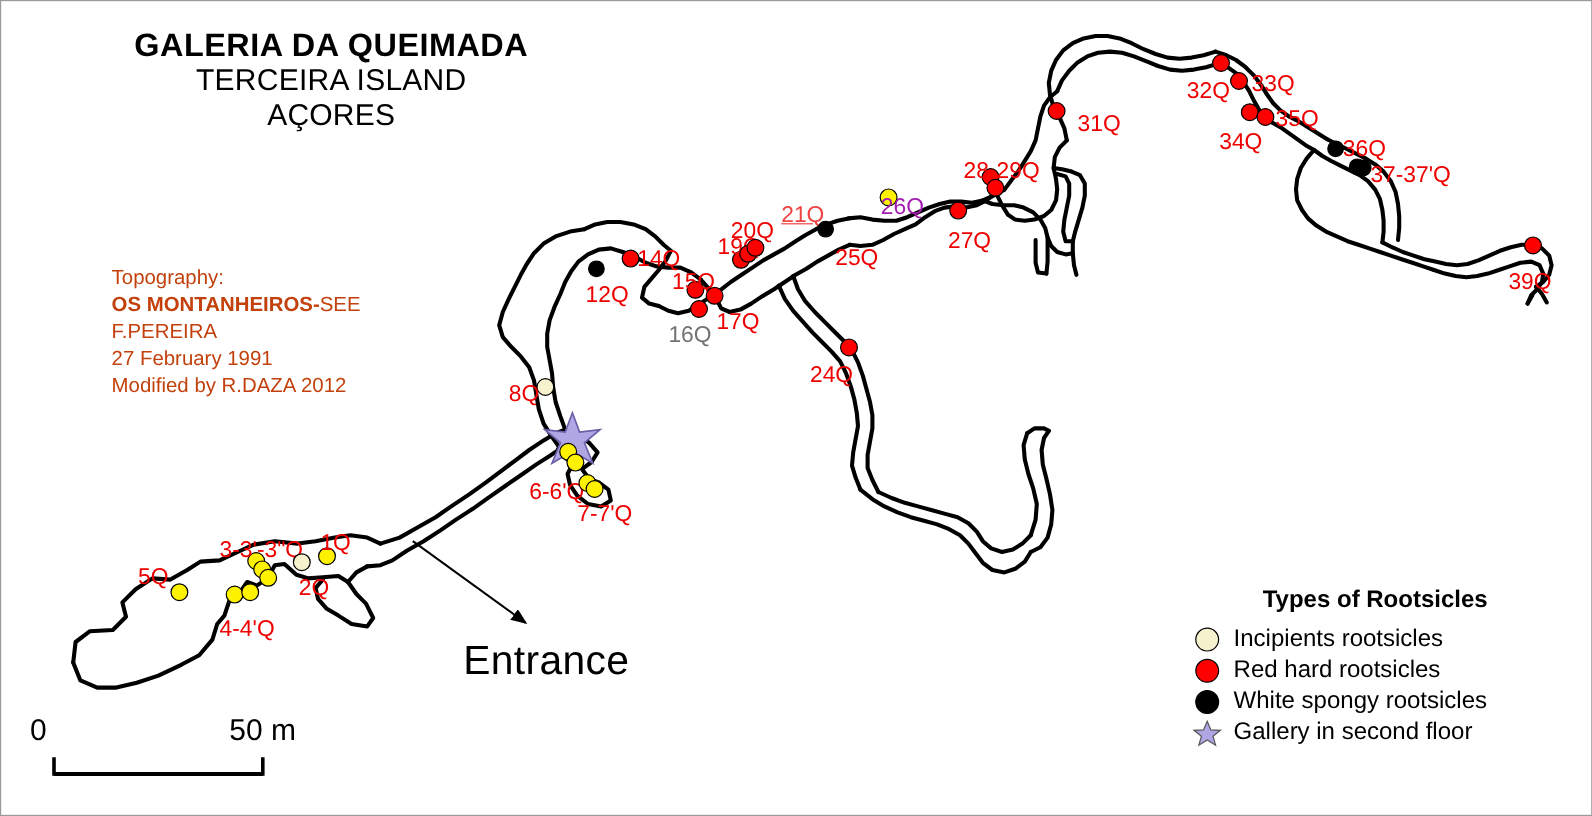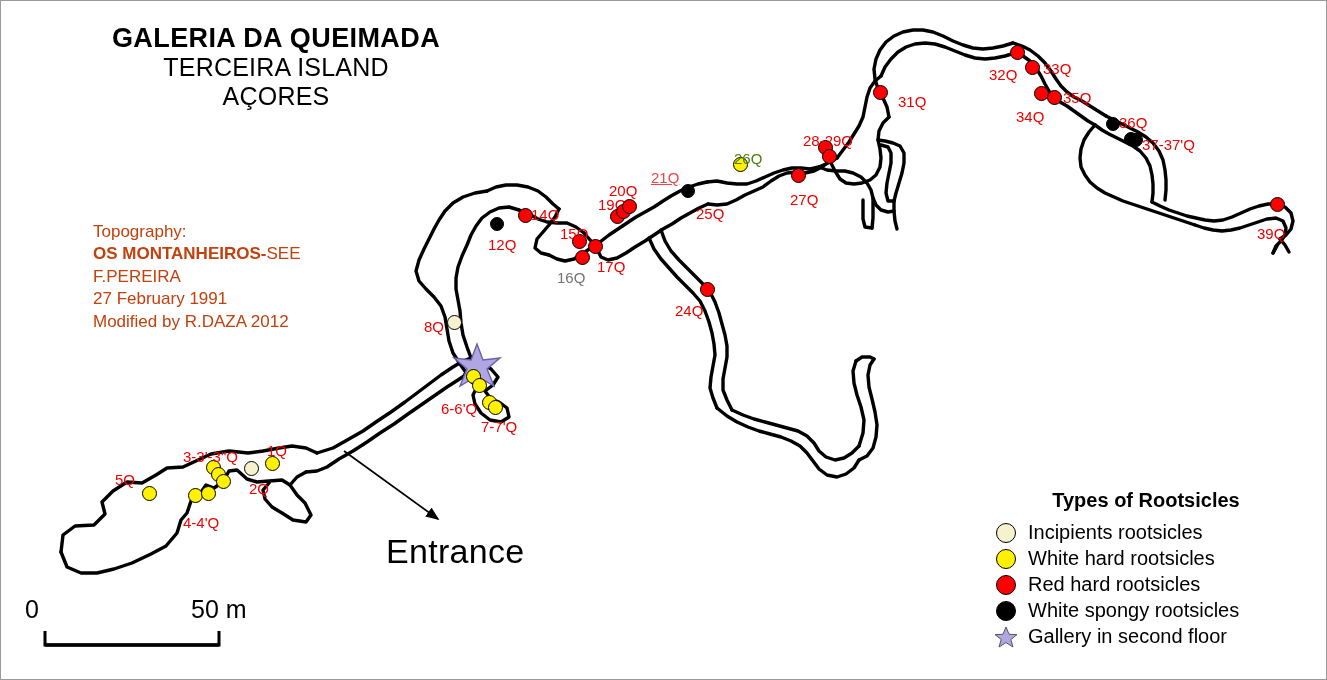--- a/index.html
+++ b/index.html
@@ -26,21 +26,21 @@
   .scale-fifty{position:absolute;left:168px;top:0;font-size:25px;white-space:nowrap;}
 
   .legend{position:absolute;left:992px;top:452px;width:300px;margin-top:36px;}
   .legend-title{font-size:20px;font-weight:bold;text-align:center;margin:0 0 8px 6px;color:#000;}
   .legend-row{display:flex;align-items:center;height:25px;margin-bottom:1px;}
   .legend-swatch{width:26px;display:flex;justify-content:center;align-items:center;margin-right:9px;}
   .dot{width:20px;height:20px;border-radius:50%;border:1.4px solid #000;box-sizing:border-box;}
   .legend-text{font-size:20px;color:#000;white-space:nowrap;}
 
   .mk{position:absolute;border-radius:50%;border:1.2px solid #000;box-sizing:border-box;}
-  .mlabel{position:absolute;color:#ee0000;font-size:15px;white-space:nowrap;font-family:"Liberation Sans", sans-serif;}
+  .mlabel{position:absolute;color:#ee0000;font-size:19px;white-space:nowrap;font-family:"Liberation Sans", sans-serif;}
 </style>
 </head>
 <body>
 
 <div id="map-root">
 
   <svg id="cave" viewBox="0 0 1327 680">
     <g fill="none" stroke="#000" stroke-width="3.4" stroke-linecap="round" stroke-linejoin="round">
 
       <path d="M60,551 L62,534 L74,525 L93,524 L104,513 L101,501 L112,490 L126,481 L141,482
@@ -205,26 +205,20 @@
   <div class="legend">
     <div class="legend-title">Types of Rootsicles</div>
 
     <div class="legend-row">
       <span class="legend-swatch">
         <span class="dot" style="background:#F7F2CE"></span>
       </span>
       <span class="legend-text">Incipients rootsicles</span>
     </div>
 
-    <div class="legend-row">
-      <span class="legend-swatch">
-        <span class="dot" style="background:#FFF200"></span>
-      </span>
-      <span class="legend-text">White hard rootsicles</span>
-    </div>
 
     <div class="legend-row">
       <span class="legend-swatch">
         <span class="dot" style="background:#FF0000"></span>
       </span>
       <span class="legend-text">Red hard rootsicles</span>
     </div>
 
     <div class="legend-row">
       <span class="legend-swatch">
@@ -281,21 +275,21 @@
       <div class="mlabel" style="left: 596px; top: 257px; color: rgb(238, 0, 0);">17Q</div>
       <div class="mk" style="left: 608.5px; top: 207.5px; width: 15px; height: 15px; background: rgb(255, 0, 0);"></div>
       <div class="mlabel" style="left: 597px; top: 195px; color: rgb(238, 0, 0);">19Q</div>
       <div class="mk" style="left: 614.5px; top: 202.5px; width: 15px; height: 15px; background: rgb(255, 0, 0);"></div>
       <div class="mlabel" style="left: 608px; top: 181px; color: rgb(238, 0, 0);">20Q</div>
       <div class="mk" style="left: 620.5px; top: 197.5px; width: 15px; height: 15px; background: rgb(255, 0, 0);"></div>
       <div class="mlabel" style="left: 650px; top: 168px; color: #ef4444; text-decoration: underline;">21Q</div>
       <div class="mk" style="left: 680px; top: 183px; width: 14px; height: 14px; background: rgb(0, 0, 0);"></div>
       <div class="mlabel" style="left: 695px; top: 204px; color: rgb(238, 0, 0);">25Q</div>
       <div class="mk" style="left: 731.5px; top: 155.5px; width: 15px; height: 15px; background: rgb(255, 242, 0);"></div>
-      <div class="mlabel" style="left: 733px; top: 149px; color: #4d7c0f;">26Q</div>
+      <div class="mlabel" style="left: 733px; top: 161px; color: #a21caf;">26Q</div>
       <div class="mk" style="left: 789.5px; top: 166.5px; width: 15px; height: 15px; background: rgb(255, 0, 0);"></div>
       <div class="mlabel" style="left: 789px; top: 190px; color: rgb(238, 0, 0);">27Q</div>
       <div class="mk" style="left: 816.5px; top: 138.5px; width: 15px; height: 15px; background: rgb(255, 0, 0);"></div>
       <div class="mk" style="left: 820.5px; top: 147.5px; width: 15px; height: 15px; background: rgb(255, 0, 0);"></div>
       <div class="mlabel" style="left: 802px; top: 131px; color: rgb(238, 0, 0);">28-29Q</div>
       <div class="mk" style="left: 698.5px; top: 280.5px; width: 15px; height: 15px; background: rgb(255, 0, 0);"></div>
       <div class="mlabel" style="left: 674px; top: 301px; color: rgb(238, 0, 0);">24Q</div>
       <div class="mk" style="left: 871.5px; top: 83.5px; width: 15px; height: 15px; background: rgb(255, 0, 0);"></div>
       <div class="mlabel" style="left: 897px; top: 92px; color: rgb(238, 0, 0);">31Q</div>
       <div class="mk" style="left: 1008.5px; top: 43.5px; width: 15px; height: 15px; background: rgb(255, 0, 0);"></div>

